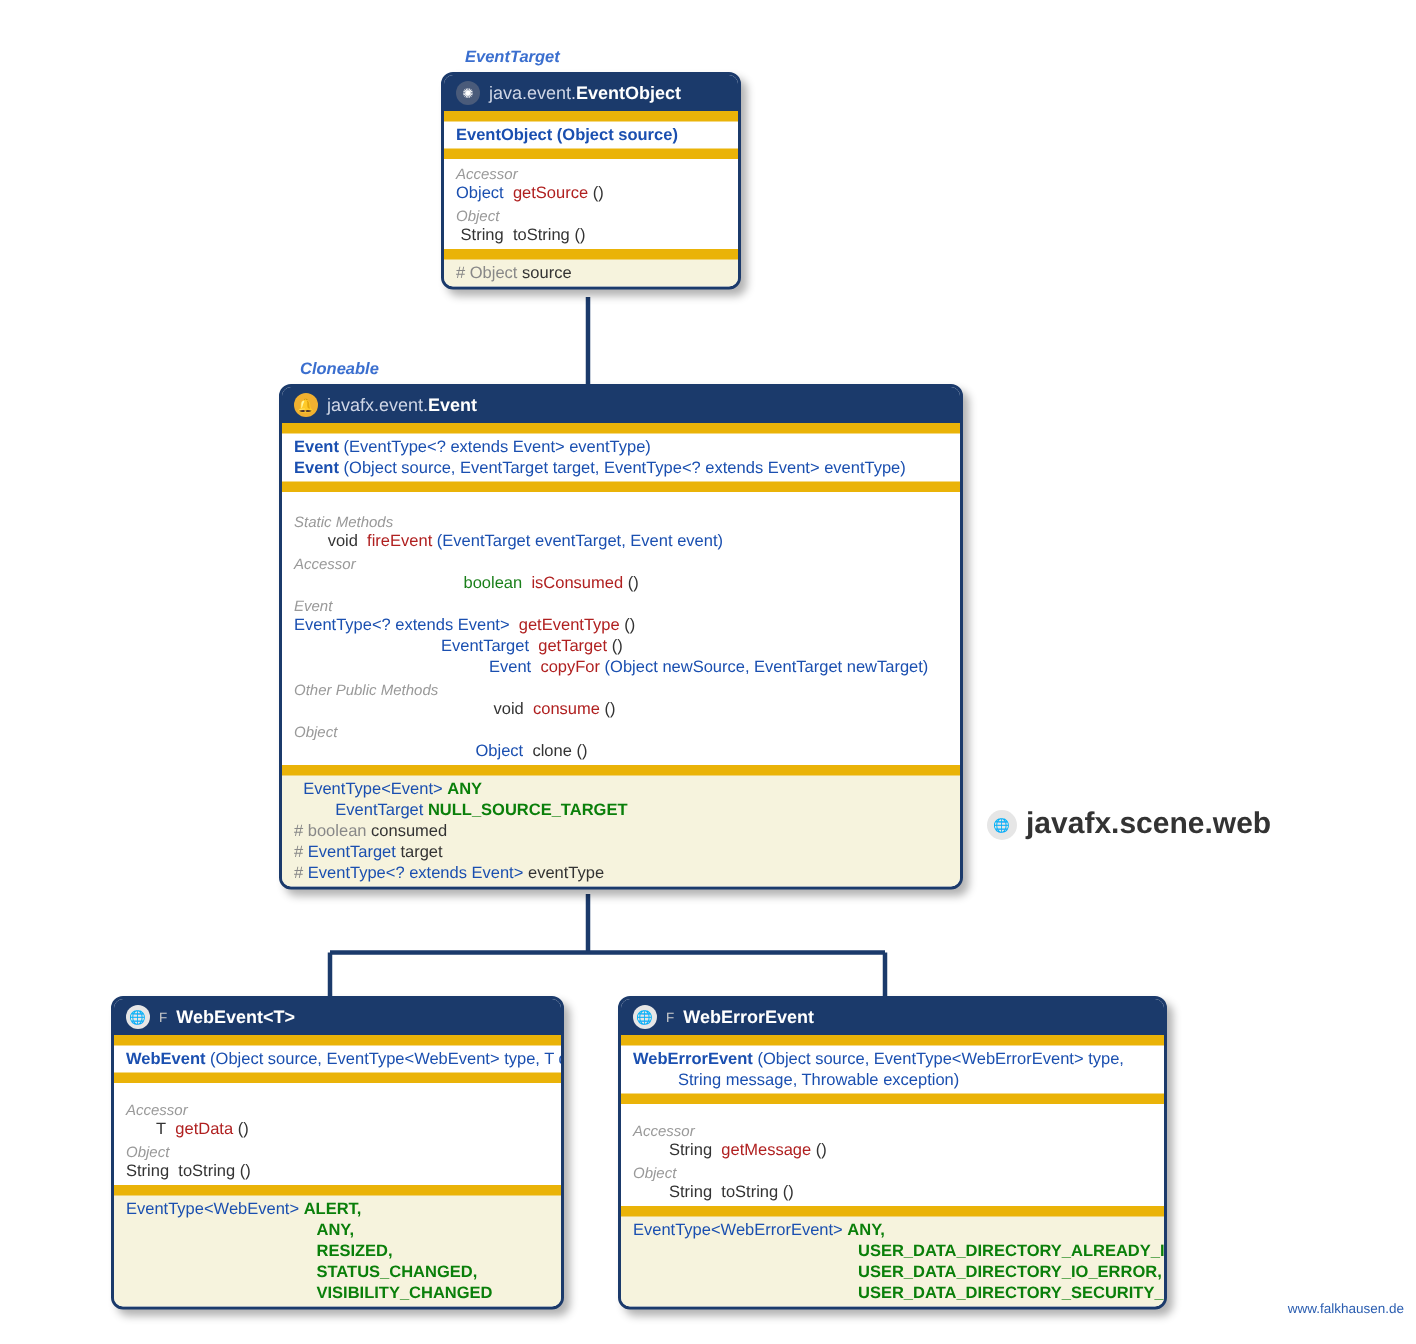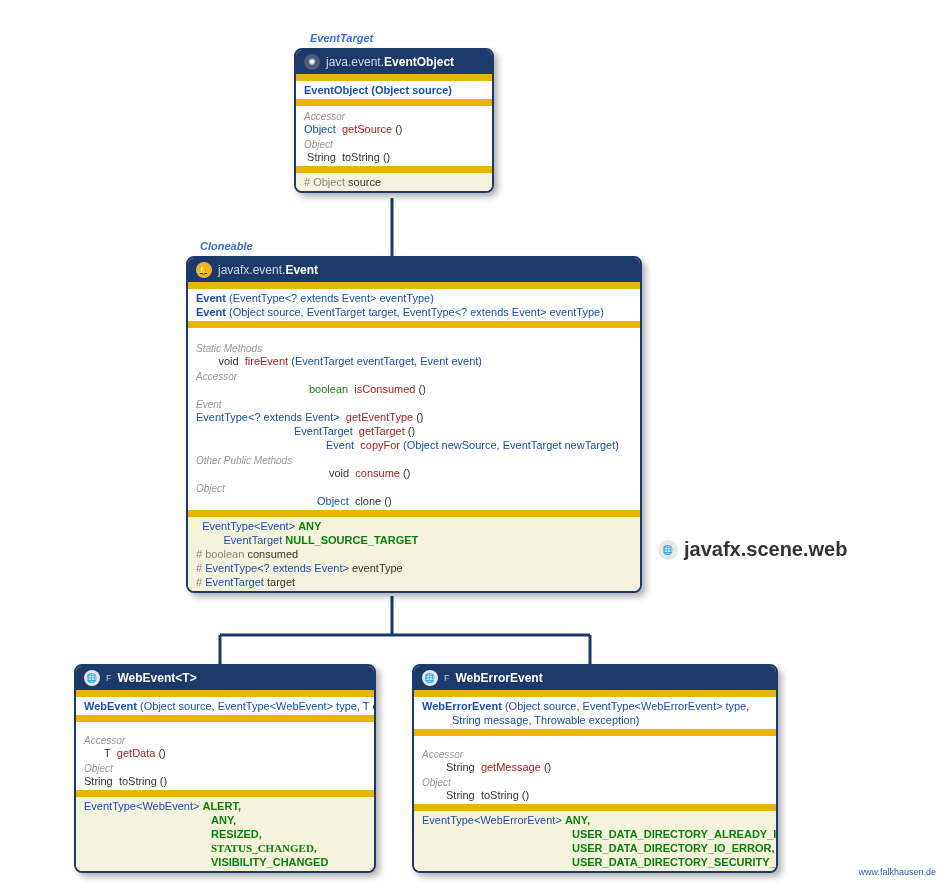--- a/index.html
+++ b/index.html
@@ -143,22 +143,22 @@
     <div class="sig" style="padding-left:130px;"><span class="kw-ret">Event</span>&nbsp;&nbsp;<span class="kw-mname">copyFor</span> <span class="kw-param">(Object newSource, EventTarget newTarget)</span></div>
     <div class="comp-label">Other Public Methods</div>
     <div class="sig" style="padding-left:133px;"><span class="kw-text">void</span>&nbsp;&nbsp;<span class="kw-mname">consume</span> <span class="kw-text">()</span></div>
     <div class="comp-label">Object</div>
     <div class="sig" style="padding-left:121px;"><span class="kw-ret">Object</span>&nbsp;&nbsp;<span class="kw-text">clone</span> <span class="kw-text">()</span></div>
   </div>
   <div class="compartment fields">
     <div class="sig">&nbsp;&nbsp;<span class="kw-ret">EventType&lt;Event&gt;</span>&nbsp;<span class="kw-const">ANY</span></div>
     <div class="sig">&nbsp;&nbsp;&nbsp;&nbsp;&nbsp;&nbsp;&nbsp;&nbsp;&nbsp;<span class="kw-ret">EventTarget</span>&nbsp;<span class="kw-const">NULL_SOURCE_TARGET</span></div>
     <div class="sig"><span class="kw-prot"># boolean</span>&nbsp;<span class="kw-text">consumed</span></div>
+    <div class="sig"><span class="kw-prot">#</span> <span class="kw-ret">EventTarget</span>&nbsp;<span class="kw-text">target</span></div>
     <div class="sig"><span class="kw-prot">#</span> <span class="kw-ret">EventType&lt;? extends Event&gt;</span>&nbsp;<span class="kw-text">eventType</span></div>
-    <div class="sig"><span class="kw-prot">#</span> <span class="kw-ret">EventTarget</span>&nbsp;<span class="kw-text">target</span></div>
   </div>
 </div>
 
 <div class="package-title" style="left:658px;top:538px;">
   <span class="icon-circle icon-globe" style="width:20px;height:20px;">🌐</span>
   <span>javafx.scene.web</span>
 </div>
 
 <div class="class-box" style="left:74px;top:664px;width:298px;">
   <div class="class-header">
@@ -173,21 +173,21 @@
     <div style="height:8px"></div>
     <div class="comp-label">Accessor</div>
     <div class="sig" style="padding-left:20px;"><span class="kw-text">T</span>&nbsp;&nbsp;<span class="kw-mname">getData</span> <span class="kw-text">()</span></div>
     <div class="comp-label">Object</div>
     <div class="sig"><span class="kw-text">String</span>&nbsp;&nbsp;<span class="kw-text">toString</span> <span class="kw-text">()</span></div>
   </div>
   <div class="compartment fields">
     <div class="sig"><span class="kw-ret">EventType&lt;WebEvent&gt;</span>&nbsp;<span class="kw-const">ALERT,</span></div>
     <div class="sig" style="padding-left:127px;"><span class="kw-const">ANY,</span></div>
     <div class="sig" style="padding-left:127px;"><span class="kw-const">RESIZED,</span></div>
-    <div class="sig" style="padding-left:127px;font-family:Liberation Serif, serif;"><span class="kw-const">STATUS_CHANGED,</span></div>
+    <div class="sig" style="padding-left:127px;"><span class="kw-const">STATUS_CHANGED,</span></div>
     <div class="sig" style="padding-left:127px;"><span class="kw-const">VISIBILITY_CHANGED</span></div>
   </div>
 </div>
 
 <div class="class-box" style="left:412px;top:664px;width:362px;">
   <div class="class-header">
     <span class="icon-circle icon-globe">🌐</span>
     <span style="color:#ccc;font-size:9px;">F</span>
     <span class="cname">WebErrorEvent</span>
   </div>

